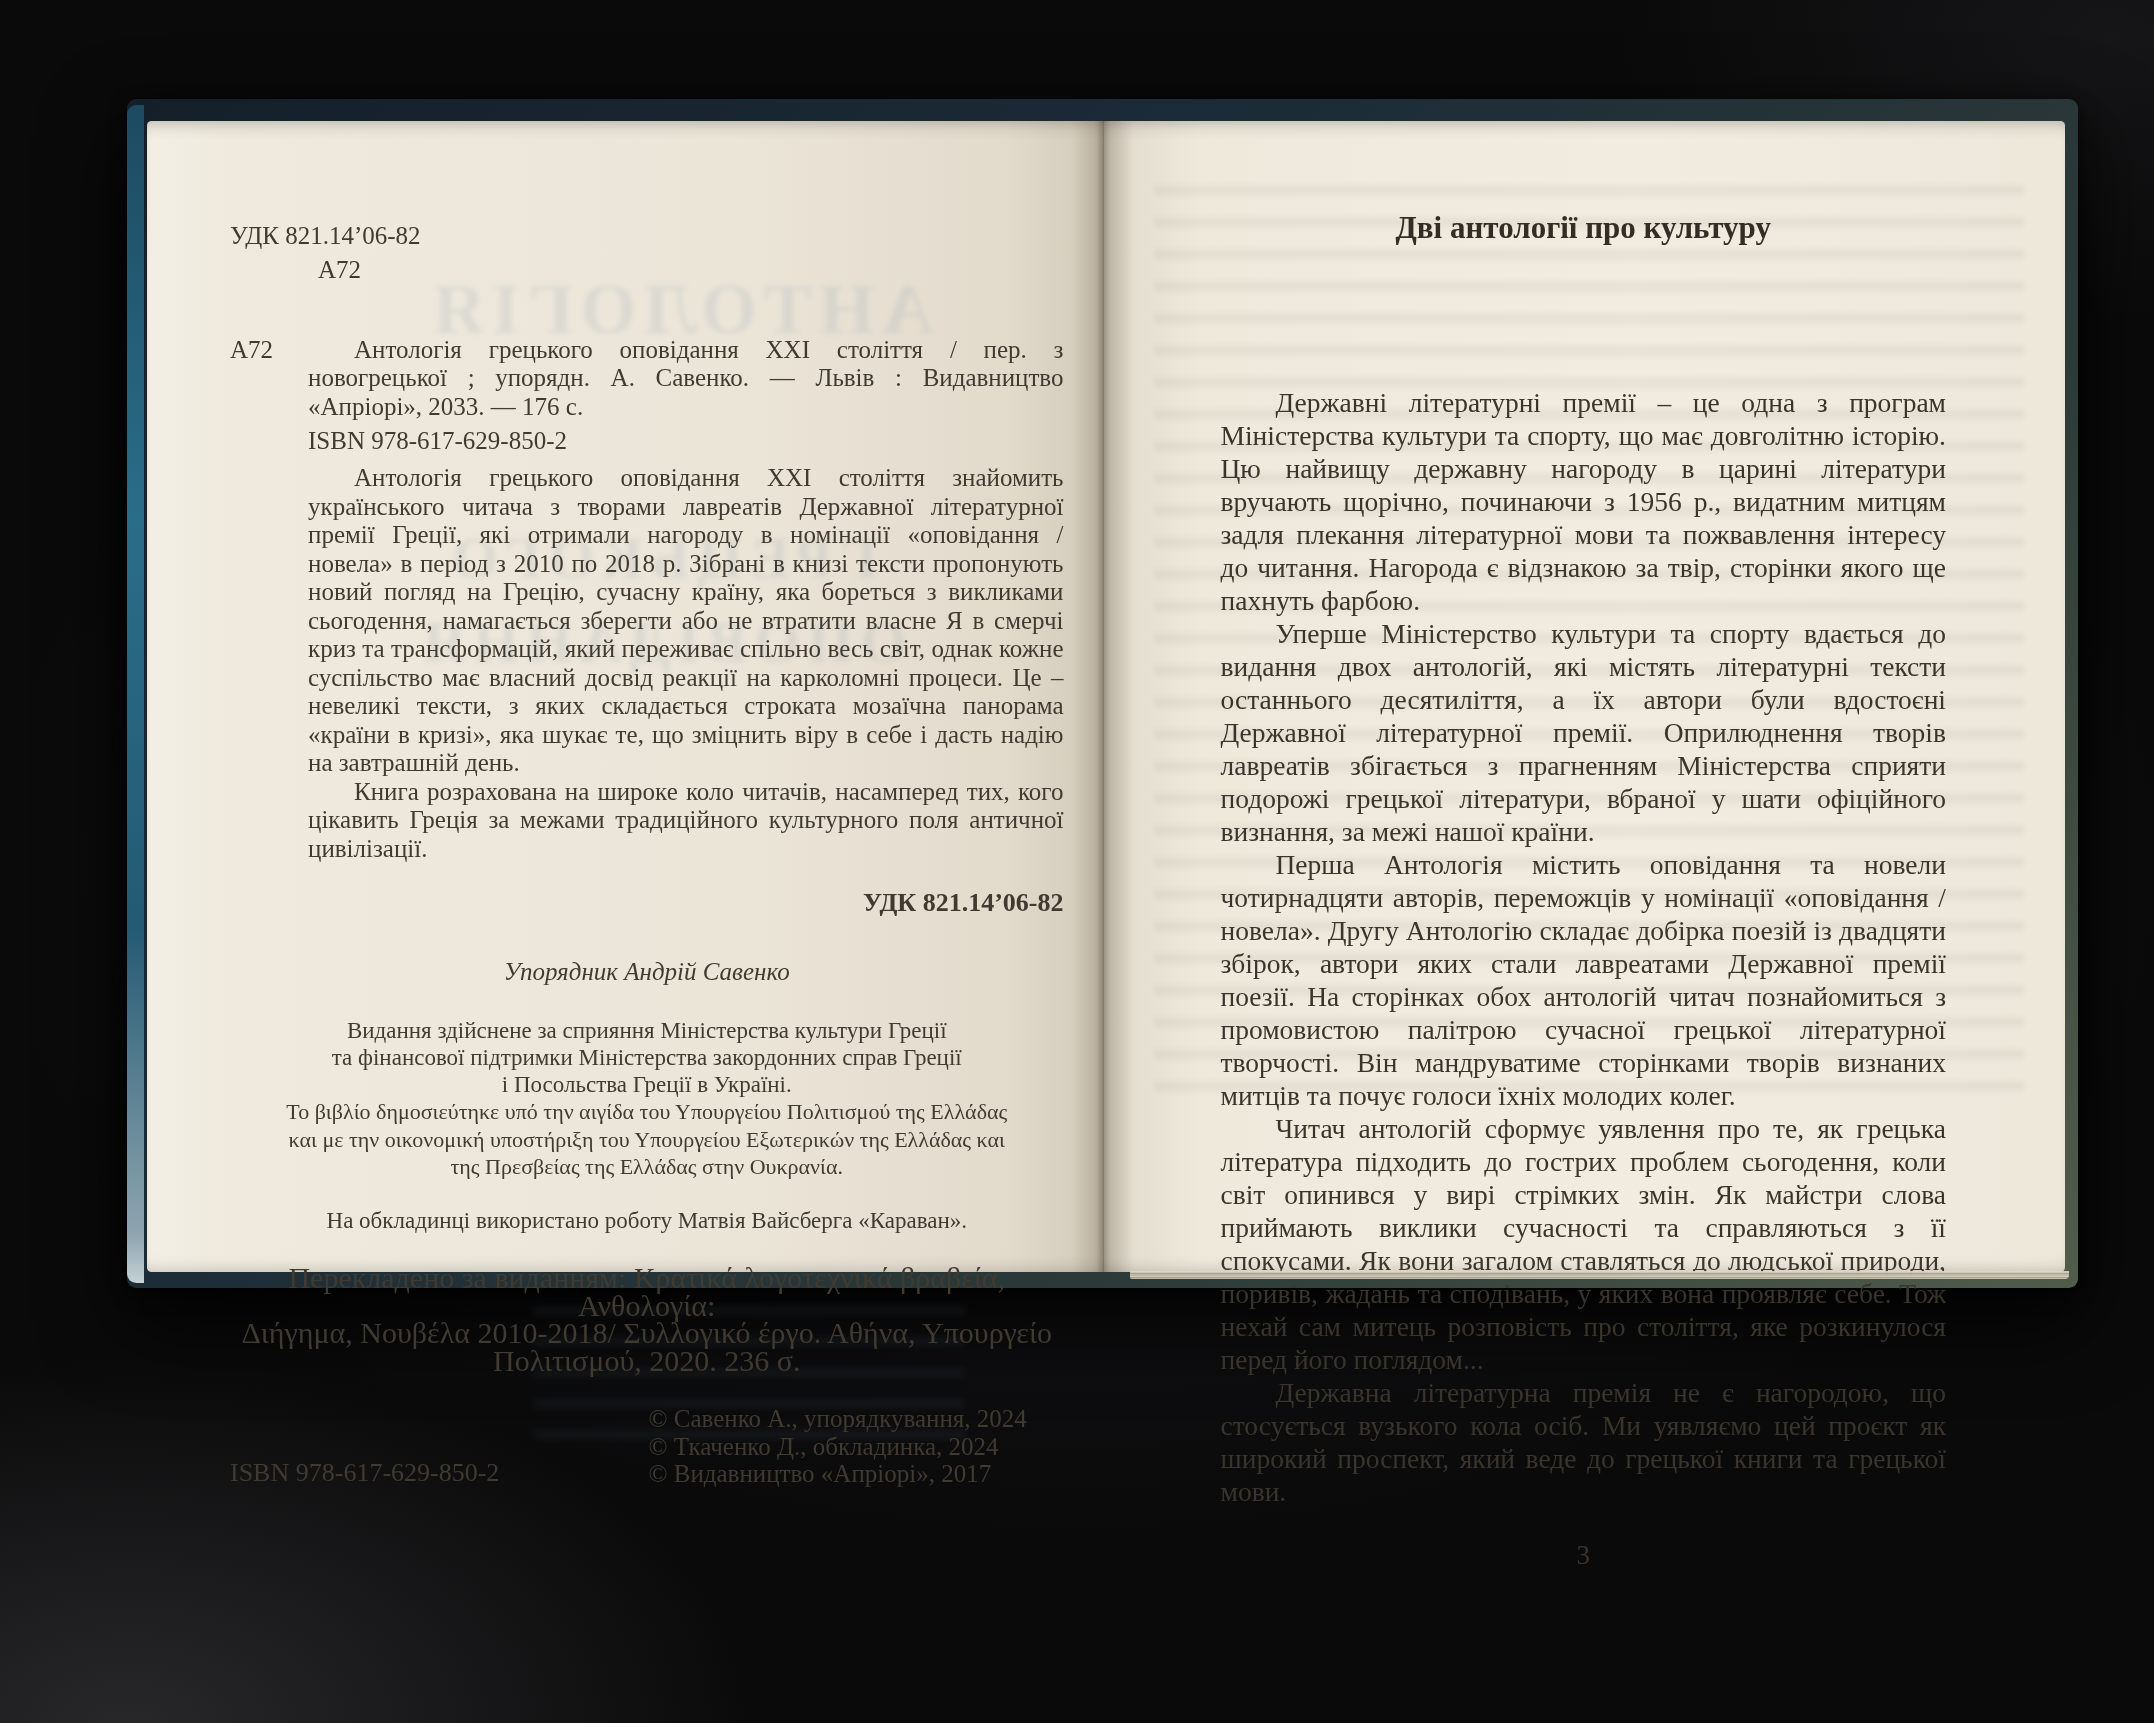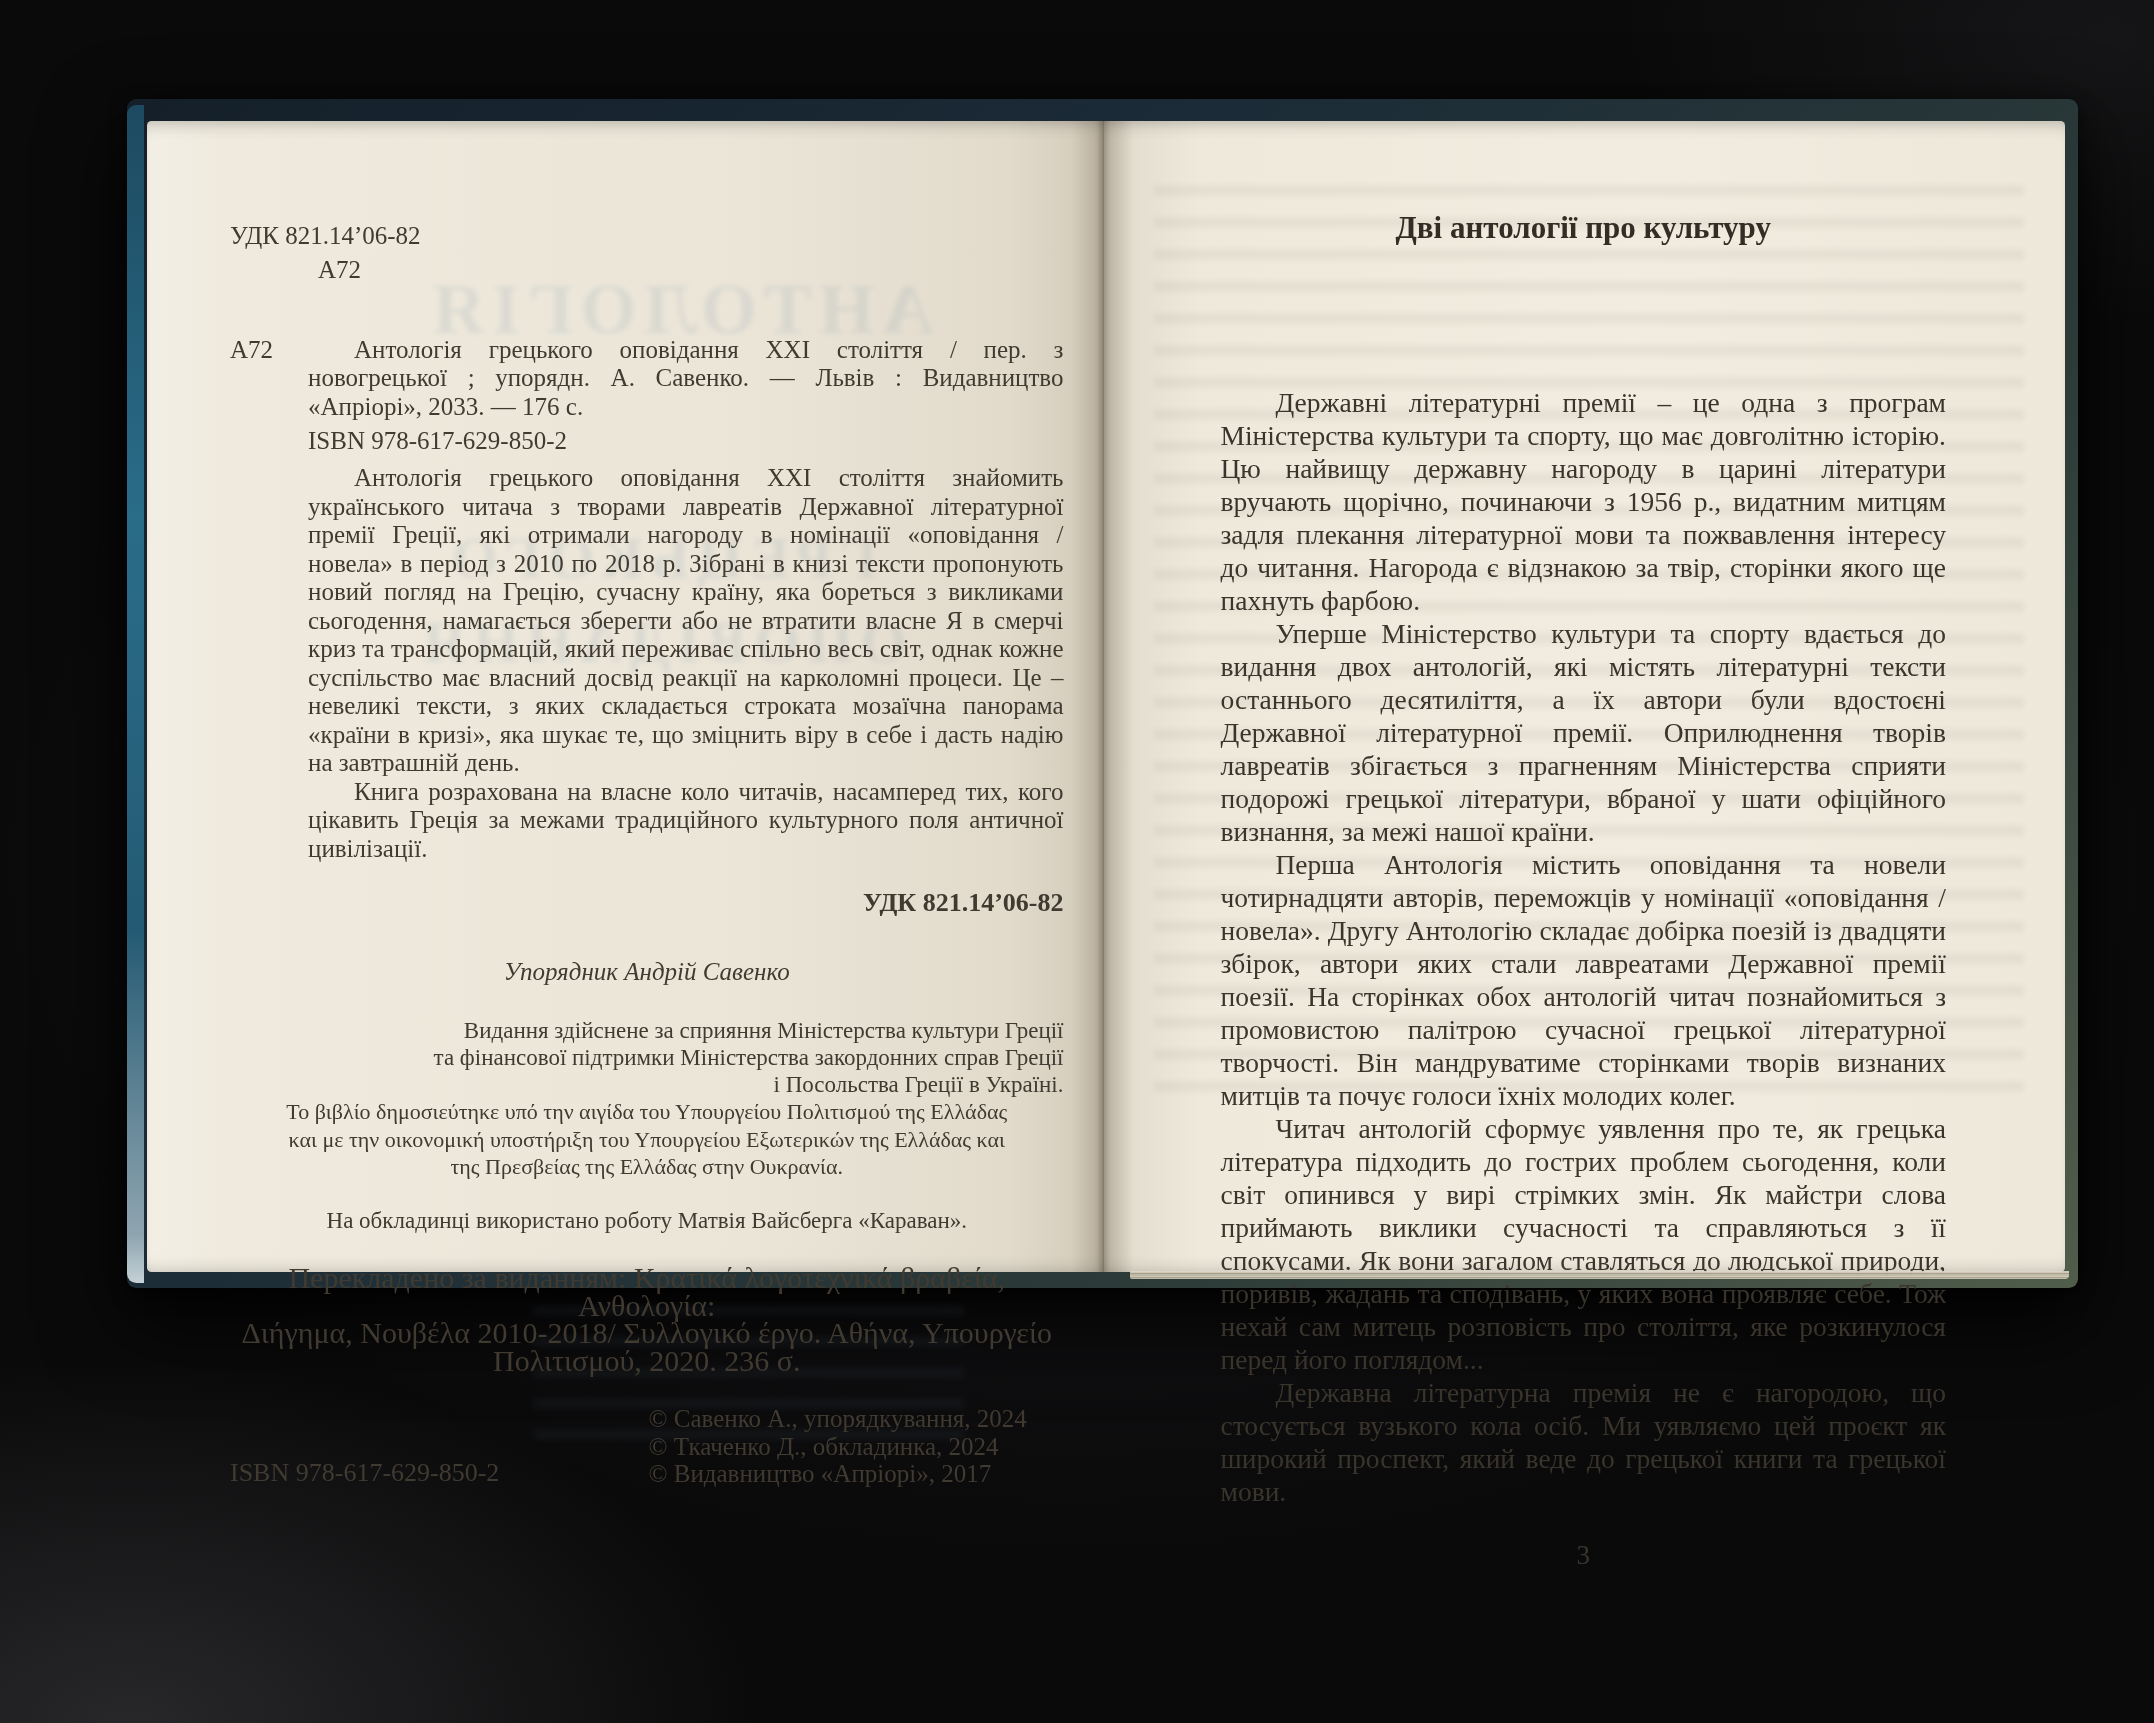--- a/index.html
+++ b/index.html
@@ -51,21 +51,21 @@
   .a72-top{margin-left:88px;margin-top:5.5px;}
   .biblio{display:flex;margin-top:51px;}
   .biblio-label{width:78px;flex:none;}
   .biblio-text{flex:1;margin:0;text-align:justify;text-indent:46px;}
   .isbn-top{margin:5.5px 0 0 78px;}
   .annot{margin:9.2px 0 0 78px;text-align:justify;text-indent:46px;}
   .annot+.annot{margin-top:0;}
   .udk-bold{margin-top:26px;text-align:right;font-weight:bold;font-size:26px;}
   .compiler{margin-top:40px;text-align:center;font-style:italic;}
   .cblock{text-align:center;white-space:pre-line;}
-  .support-ua{margin-top:31px;font-size:23px;line-height:27px;text-align:right;}
+  .support-ua{margin-top:31px;font-size:23px;line-height:27px;}
   .support-el{font-size:22px;line-height:27.5px;}
   .cover-credit{margin-top:26px;font-size:23px;}
   .source-edition{margin-top:29px;font-size:30px;line-height:27.5px;}
   .bottom-row{display:flex;justify-content:space-between;align-items:flex-end;margin-top:31px;}
   .isbn-bottom{font-size:26px;}
   .copyrights{width:415px;font-size:25px;line-height:27.5px;}
 
   
   .ghost-big{
     position:absolute;transform:scaleX(-1);color:#7c93a6;font-weight:bold;
@@ -106,21 +106,21 @@
       <div class="udk-top">УДК 821.14’06-82</div>
       <div class="a72-top">А72</div>
 
       <div class="biblio">
         <div class="biblio-label">А72</div>
         <p class="biblio-text">Антологія грецького оповідання XXI століття / пер. з новогрецької ; упорядн. А. Савенко. — Львів : Видавництво «Апріорі», 2033. — 176 с.</p>
       </div>
       <div class="isbn-top">ISBN 978-617-629-850-2</div>
 
       <p class="annot">Антологія грецького оповідання XXI століття знайомить українського читача з творами лавреатів Державної літературної премії Греції, які отримали нагороду в номінації «оповідання / новела» в період з 2010 по 2018 р. Зібрані в книзі тексти пропонують новий погляд на Грецію, сучасну країну, яка бореться з викликами сьогодення, намагається зберегти або не втратити власне Я в смерчі криз та трансформацій, який переживає спільно весь світ, однак кожне суспільство має власний досвід реакції на карколомні процеси. Це – невеликі тексти, з яких складається строката мозаїчна панорама «країни в кризі», яка шукає те, що зміцнить віру в себе і дасть надію на завтрашній день.</p>
-      <p class="annot">Книга розрахована на власне коло читачів, насамперед тих, кого цікавить Греція за межами традиційного культурного поля античної цивілізації.</p>
+      <p class="annot">Книга розрахована на широке коло читачів, насамперед тих, кого цікавить Греція за межами традиційного культурного поля античної цивілізації.</p>
 
       <div class="udk-bold">УДК 821.14’06-82</div>
       <div class="compiler">Упорядник Андрій Савенко</div>
 
       <div class="cblock support-ua">Видання здійснене за сприяння Міністерства культури Греції
 та фінансової підтримки Міністерства закордонних справ Греції
 і Посольства Греції в Україні.</div>
       <div class="cblock support-el">Το βιβλίο δημοσιεύτηκε υπό την αιγίδα του Υπουργείου Πολιτισμού της Ελλάδας
 και με την οικονομική υποστήριξη του Υπουργείου Εξωτερικών της Ελλάδας και
 της Πρεσβείας της Ελλάδας στην Ουκρανία.</div>

